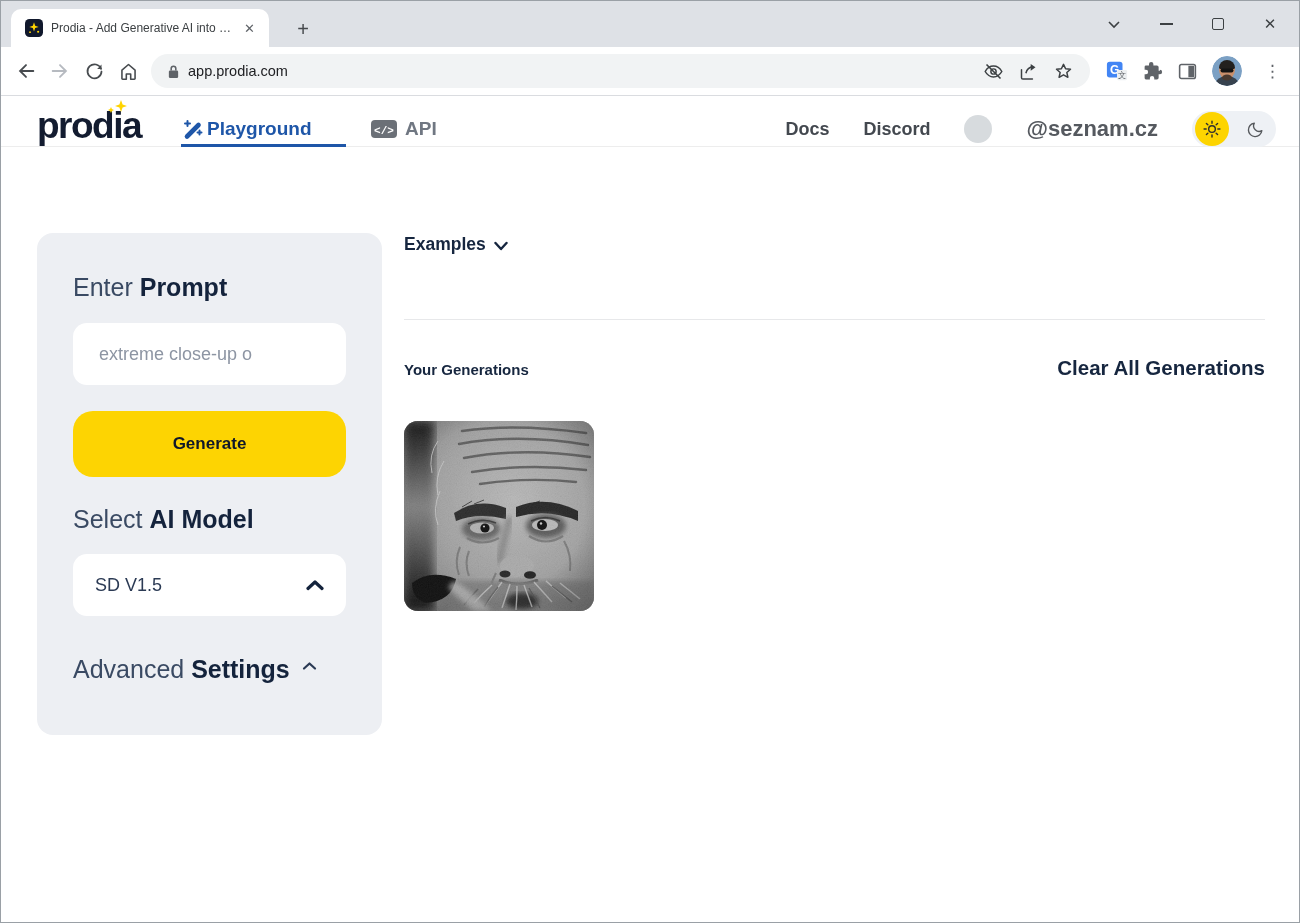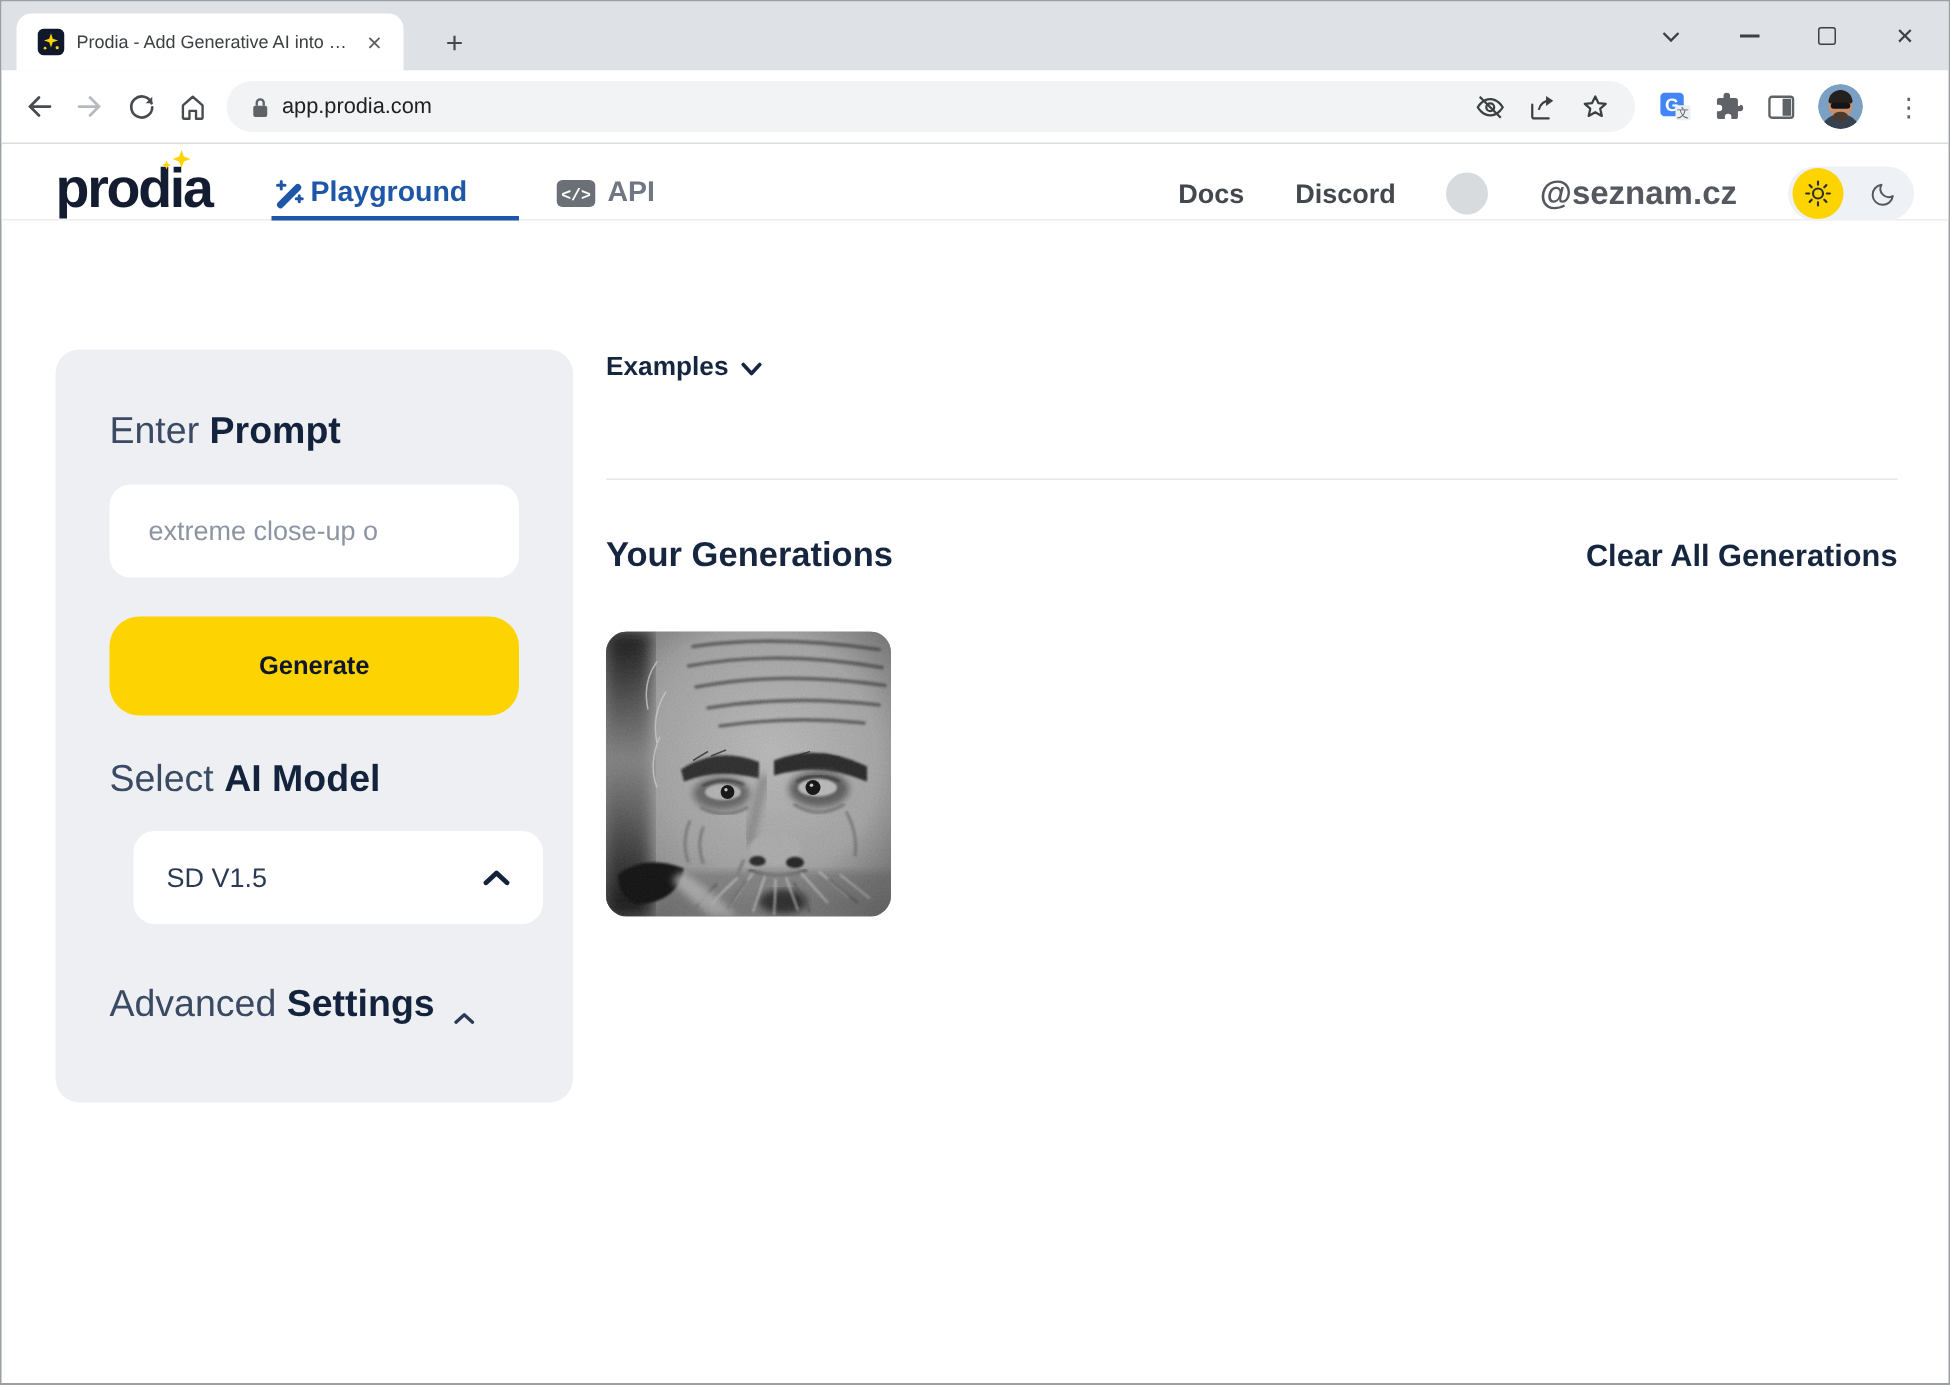--- a/index.html
+++ b/index.html
@@ -67,34 +67,34 @@
   .lbl-prompt { top:40px; }
   .prompt-input { position:absolute; left:36px; top:90px; width:273px; height:62px; border:none;
                   border-radius:14px; background:#fff; padding:0 26px; font-size:18px; color:#8d95a3;
                   font-family:"Liberation Sans", sans-serif; outline:none; white-space:nowrap; overflow:hidden; }
   .generate-btn { position:absolute; left:36px; top:178px; width:273px; height:66px; border:none;
                   border-radius:20px; background:#fdd402; font-size:17px; font-weight:700;
                   color:#0f172a; cursor:pointer; font-family:"Liberation Sans", sans-serif; }
   .lbl-model { top:272px; }
   .model-select { position:absolute; left:36px; top:321px; width:273px; height:62px; background:#fff;
                   border-radius:14px; display:flex; align-items:center; justify-content:space-between;
-                  padding:0 22px; cursor:pointer;margin-left:16px; }
+                  padding:0 22px; cursor:pointer; }
   .model-value { font-size:18px; color:#2b3a54; }
   .advanced-toggle { position:absolute; left:36px; top:422px; font-size:25px; color:#3a4a63;
-                     cursor:pointer; display:flex; align-items:flex-end; gap:12px; }
+                     cursor:pointer; display:flex; align-items:flex-start; gap:12px; }
   .advanced-toggle b { color:#14233c; font-weight:800; }
 
   
   .examples-toggle { position:absolute; left:403px; top:233px; display:flex; align-items:center;
                      gap:8px; cursor:pointer; }
   .examples-label { font-size:17.5px; font-weight:700; color:#16263f; }
   .main-divider { position:absolute; left:403px; top:318px; width:861px; height:1px; background:#e7e8ea; }
   .gen-row { position:absolute; left:403px; top:355px; width:861px; display:flex;
              justify-content:space-between; align-items:baseline; }
-  .gen-title { font-size:23px; font-weight:700; color:#16263f;text-align:right; }
+  .gen-title { font-size:15px; font-weight:700; color:#16263f;text-align:right; }
   .clear-all { font-size:20.5px; font-weight:700; color:#16263f; cursor:pointer; }
   .gen-thumb { position:absolute; left:403px; top:420px; width:190px; height:190px; border-radius:14px;
                overflow:hidden; cursor:pointer; background:#9a9a9a; }
 </style>
 </head>
 <body>
 
 <div class="window">
 
   <div class="tabstrip">

